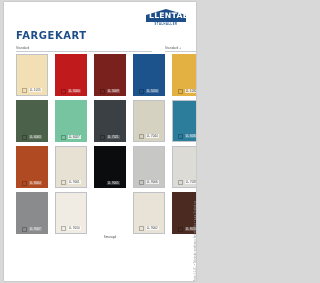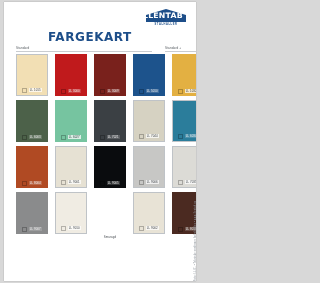--- a/index.html
+++ b/index.html
@@ -17,42 +17,41 @@
     overflow:hidden;
   }
   
   .logo{
     position:absolute;right:7px;top:7px;
     width:46px;height:22px;
     display:flex;flex-direction:column;align-items:center;justify-content:flex-start;
   }
   .logo-mark{
     position:relative;width:44px;height:13px;
-    display:flex;align-items:center;justify-content:flex-start;
+    display:flex;align-items:center;justify-content:flex-end;
   }
   .logo-mark svg{position:absolute;left:0;top:0;}
   .logo-word{
     position:relative;
     font-size:7.4px;font-weight:bold;letter-spacing:.2px;
     color:#ffffff;line-height:13px;
     font-family:"DejaVu Sans", sans-serif;
     transform:scaleX(1.05);
   }
   .logo-sub{
     margin-top:1px;
     font-size:2.6px;letter-spacing:.55px;color:#1d4e89;
     font-weight:bold;
   }
   
   .title{
     position:absolute;left:12px;top:28px;
-    font-size:12px;font-weight:bold;letter-spacing:.55px;
+    font-size:10px;font-weight:bold;letter-spacing:.55px;
     color:#1d4e89;
     font-family:"DejaVu Sans", sans-serif;
-    margin-left:32px;
   }
   
   .grp{
     position:absolute;top:44px;
     font-size:3.1px;color:#555b60;letter-spacing:.1px;
   }
   .grp.left{left:12px;}
   .grp.right{left:161px;}
   .grp-rule{
     position:absolute;top:48.5px;height:.5px;background:#c9ccd0;

